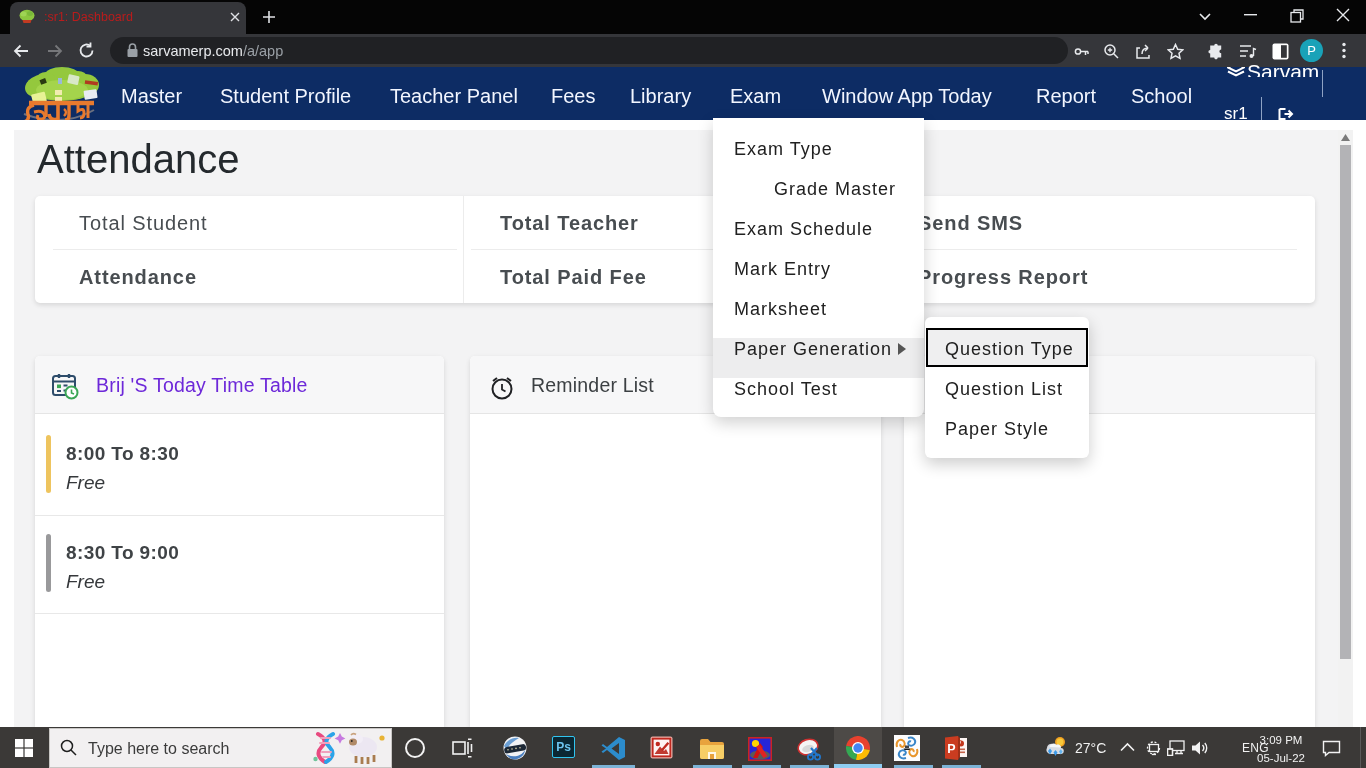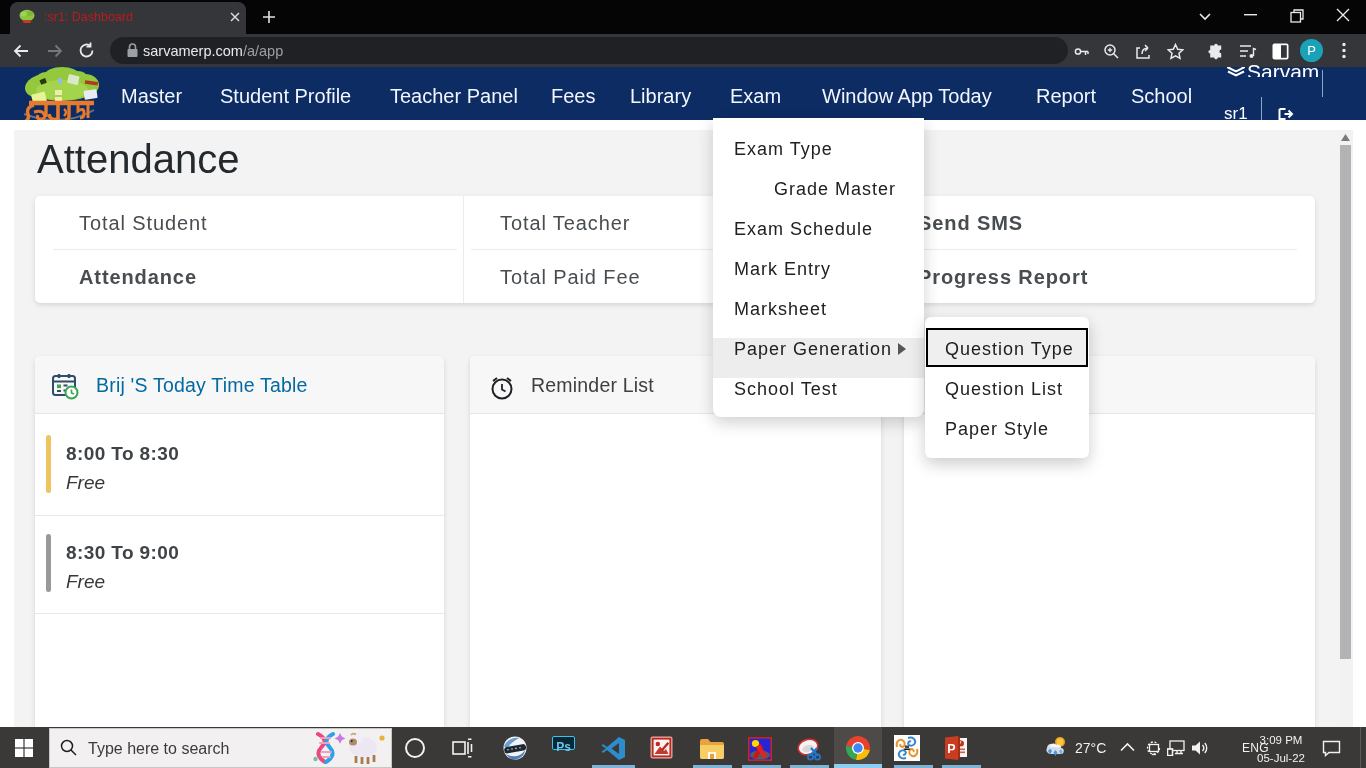--- a/index.html
+++ b/index.html
@@ -173,45 +173,45 @@
 
 <div class="abs" style="left:37px;top:137px;font-size:40px;font-weight:500;color:#24292d;">Attendance</div>
 
 <div class="abs" style="left:35px;top:196px;width:1280px;height:107px;background:#fff;border-radius:5px;box-shadow:0 2px 5px rgba(0,0,0,0.12);"></div>
 <div class="abs" style="left:463px;top:196px;width:1px;height:107px;background:#ececec;"></div>
 <div class="abs" style="left:884px;top:196px;width:1px;height:107px;background:#ececec;"></div>
 <div class="abs" style="left:53px;top:249px;width:404px;height:1px;background:#ececec;"></div>
 <div class="abs" style="left:471px;top:249px;width:404px;height:1px;background:#ececec;"></div>
 <div class="abs" style="left:892px;top:249px;width:405px;height:1px;background:#ececec;"></div>
 <div class="abs" style="left:79px;top:212px;font-size:20px;font-weight:normal;color:#484d51;letter-spacing:0.9px;">Total Student</div>
-<div class="abs" style="left:500px;top:212px;font-size:20px;font-weight:normal;color:#484d51;letter-spacing:0.9px;">Total Teacher</div>
+<div class="abs" style="left:500px;top:212px;font-size:20px;font-weight:bold;color:#484d51;letter-spacing:0.9px;">Total Teacher</div>
 <div class="abs" style="left:918px;top:212px;font-size:20px;font-weight:bold;color:#484d51;letter-spacing:0.9px;">Send SMS</div>
 <div class="abs" style="left:79px;top:266px;font-size:20px;font-weight:bold;color:#484d51;letter-spacing:0.9px;">Attendance</div>
-<div class="abs" style="left:500px;top:266px;font-size:20px;font-weight:normal;color:#484d51;letter-spacing:0.9px;">Total Paid Fee</div>
+<div class="abs" style="left:500px;top:266px;font-size:20px;font-weight:bold;color:#484d51;letter-spacing:0.9px;">Total Paid Fee</div>
 <div class="abs" style="left:918px;top:266px;font-size:20px;font-weight:bold;color:#484d51;letter-spacing:0.9px;text-align:right;">Progress Report</div>
 
 <div class="abs" style="left:35px;top:356px;width:409px;height:371px;background:#fff;border-radius:5px 5px 0 0;box-shadow:0 2px 5px rgba(0,0,0,0.12);"></div>
 <div class="abs" style="left:470px;top:356px;width:411px;height:371px;background:#fff;border-radius:5px 5px 0 0;box-shadow:0 2px 5px rgba(0,0,0,0.12);"></div>
 <div class="abs" style="left:904px;top:356px;width:411px;height:371px;background:#fff;border-radius:5px 5px 0 0;box-shadow:0 2px 5px rgba(0,0,0,0.12);"></div>
 <div class="abs" style="left:35px;top:356px;width:409px;height:58px;background:#f7f7f8;border-bottom:1px solid #e5e5e5;border-radius:5px 5px 0 0;"></div>
 <div class="abs" style="left:470px;top:356px;width:411px;height:58px;background:#f7f7f8;border-bottom:1px solid #e5e5e5;border-radius:5px 5px 0 0;"></div>
 <div class="abs" style="left:904px;top:356px;width:411px;height:58px;background:#f7f7f8;border-bottom:1px solid #e5e5e5;border-radius:5px 5px 0 0;"></div>
 
 <svg class="abs" style="left:51px;top:372px;" width="28" height="28" viewBox="0 0 28 28">
   <rect x="2" y="4" width="22" height="19" rx="2.5" fill="none" stroke="#2e4d6b" stroke-width="2"></rect>
   <path d="M2 9.5 H24" stroke="#2e4d6b" stroke-width="2"></path>
   <path d="M8 2 V6 M18 2 V6" stroke="#2e4d6b" stroke-width="2.4"></path>
   <rect x="6" y="12.5" width="4" height="3.6" fill="#3aa655"></rect>
   <rect x="12.5" y="12.5" width="4" height="2" fill="#2e4d6b"></rect>
   <rect x="6" y="18" width="4" height="2" fill="#2e4d6b"></rect>
   <rect x="12.5" y="17.5" width="3" height="2" fill="#2e4d6b"></rect>
   <circle cx="20.5" cy="20.5" r="6" fill="#fff" stroke="#3aa655" stroke-width="2"></circle>
   <path d="M20.5 17.5 V21 L23 22" stroke="#3aa655" stroke-width="1.6" fill="none"></path>
 </svg>
-<div class="abs" style="left:96px;top:374px;font-size:19.5px;color:#0369a1;letter-spacing:0.2px;">Brij 'S Today Time Table</div>
+<div class="abs" style="left:96px;top:374px;font-size:19.5px;color:#6d28d9;letter-spacing:0.2px;">Brij 'S Today Time Table</div>
 
 <svg class="abs" style="left:489px;top:375px;" width="26" height="26" viewBox="0 0 26 26" fill="none" stroke="#202124" stroke-width="2">
   <circle cx="13" cy="14" r="9.5"></circle>
   <path d="M13 9 V14.5 L16.5 16.5" stroke-width="1.8"></path>
   <path d="M4 6 L8 3 M22 6 L18 3"></path>
 </svg>
 <div class="abs" style="left:531px;top:374px;font-size:19.5px;color:#3c4043;letter-spacing:0.2px;">Reminder List</div>
 
 <div class="abs" style="left:46px;top:435px;width:5px;height:58px;border-radius:3px;background:#eec45e;"></div>
 <div class="abs" style="left:66px;top:443px;font-size:19px;font-weight:bold;color:#3f4346;letter-spacing:0.4px;">8:00 To 8:30</div>
@@ -289,21 +289,21 @@
   <circle cx="12" cy="12" r="11.5" fill="#f2f3f5"></circle>
   <path d="M1 10 C4 4 10 1 16 2 C10 6 6 8 4 14 Z" fill="#6b9fd4"></path>
   <path d="M3 18 C9 22 18 21 22 14 C22 18 18 23 12 23.5 C8 23.5 5 21 3 18 Z" fill="#4a7fc0"></path>
   <rect x="1" y="9.5" width="22" height="6.5" rx="3" fill="#1c2836" transform="rotate(-10 12 12)"></rect>
   <circle cx="5" cy="13.8" r="0.8" fill="#d8d0a8"></circle>
     <circle cx="9" cy="13" r="0.8" fill="#d8d0a8"></circle>
     <circle cx="13" cy="12.4" r="0.8" fill="#d8d0a8"></circle>
     <circle cx="17" cy="11.7" r="0.8" fill="#d8d0a8"></circle>
 </svg>
 
-<div class="abs" style="left:552px;top:736px;width:23px;height:14px;background:#0b2733;border:1.6px solid #31c5f0;border-radius:2px;color:#6cc3ee;font-size:12px;font-weight:bold;text-align:center;line-height:20px;">Ps</div>
+<div class="abs" style="left:552px;top:736px;width:23px;height:22px;background:#0b2733;border:1.6px solid #31c5f0;border-radius:2px;color:#6cc3ee;font-size:12px;font-weight:bold;text-align:center;line-height:20px;">Ps</div>
 
 <svg class="abs" style="left:601px;top:736px;" width="25" height="25" viewBox="0 0 25 25">
     <path d="M18 1 L24 4 V21 L18 24 L6 14 L2 17 L0.5 15.5 L5 12.5 L0.5 9.5 L2 8 L6 11 Z M18 7 L10.5 12.5 L18 18 Z" fill="#2c8ccc"></path>
   </svg>
 
 <svg class="abs" style="left:650px;top:736px;" width="23" height="23" viewBox="0 0 23 23">
   <rect x="0.5" y="0.5" width="22" height="22" rx="2" fill="#e8a9a2"></rect>
   <rect x="1.8" y="1.8" width="19.4" height="19.4" fill="#c0281e"></rect>
   <rect x="3.6" y="3.6" width="15.8" height="15.8" fill="#fdf3f2"></rect>
   <circle cx="7.8" cy="8" r="2.2" fill="#c0281e"></circle>

